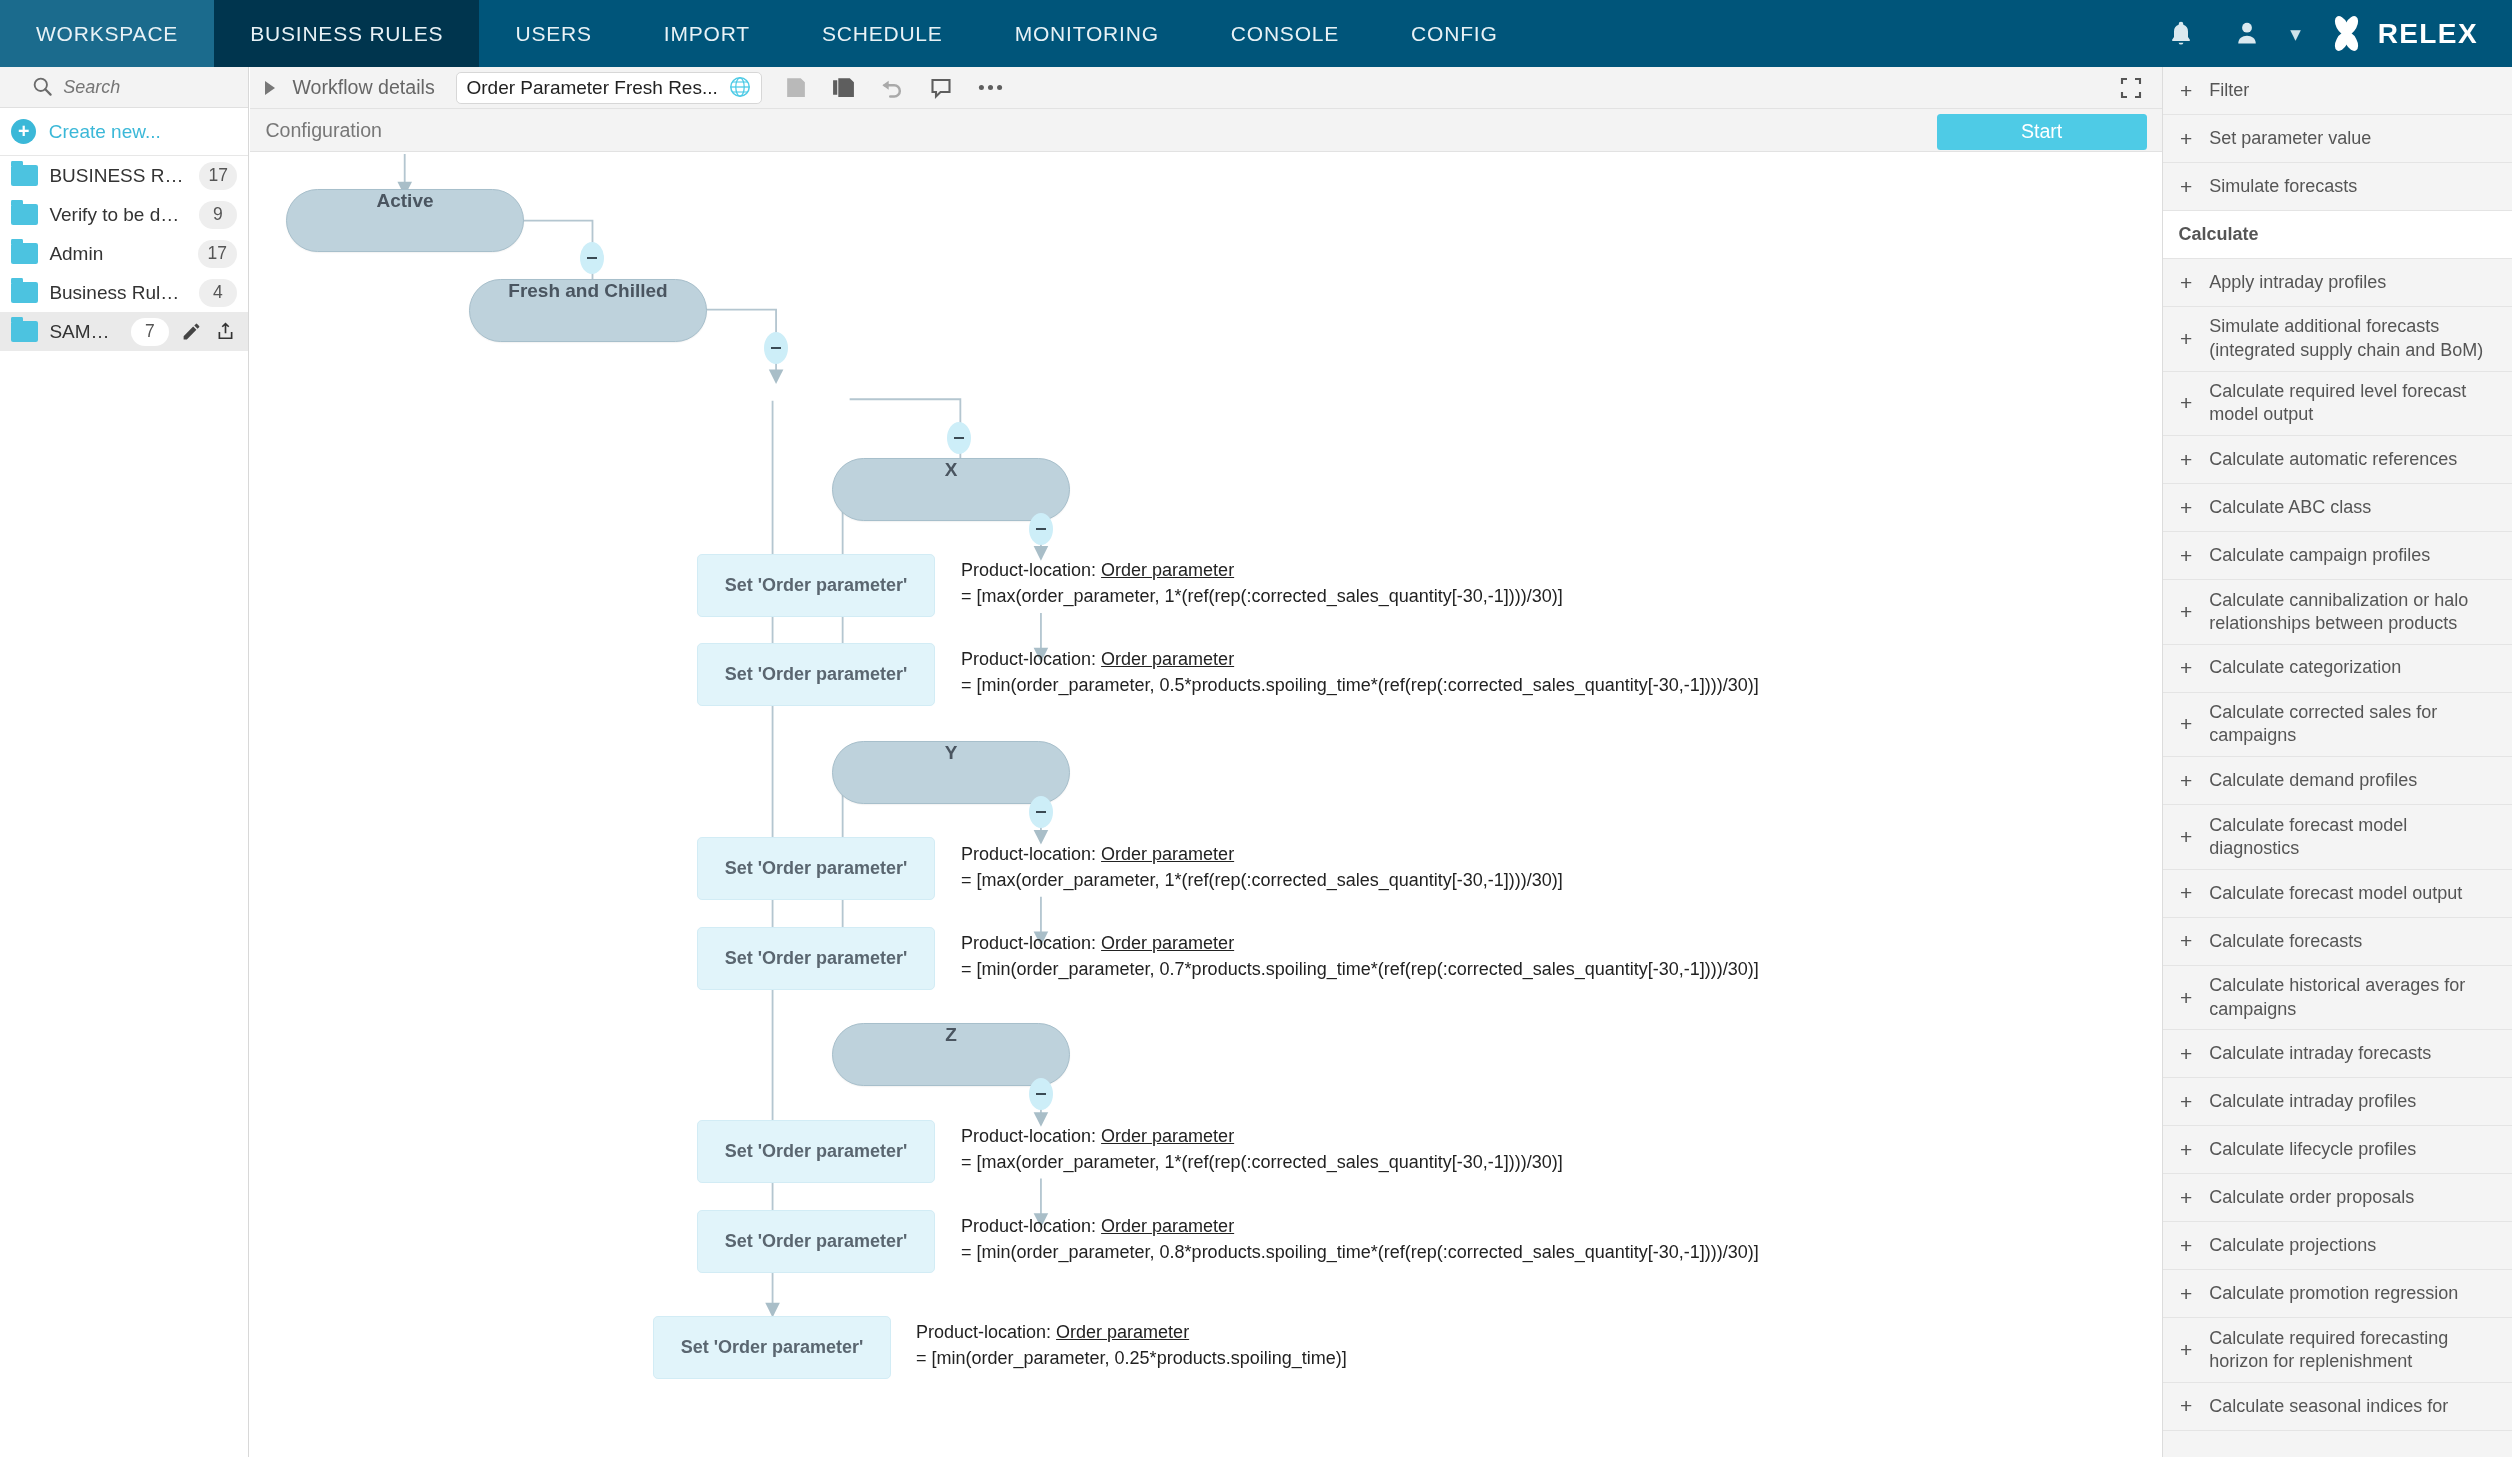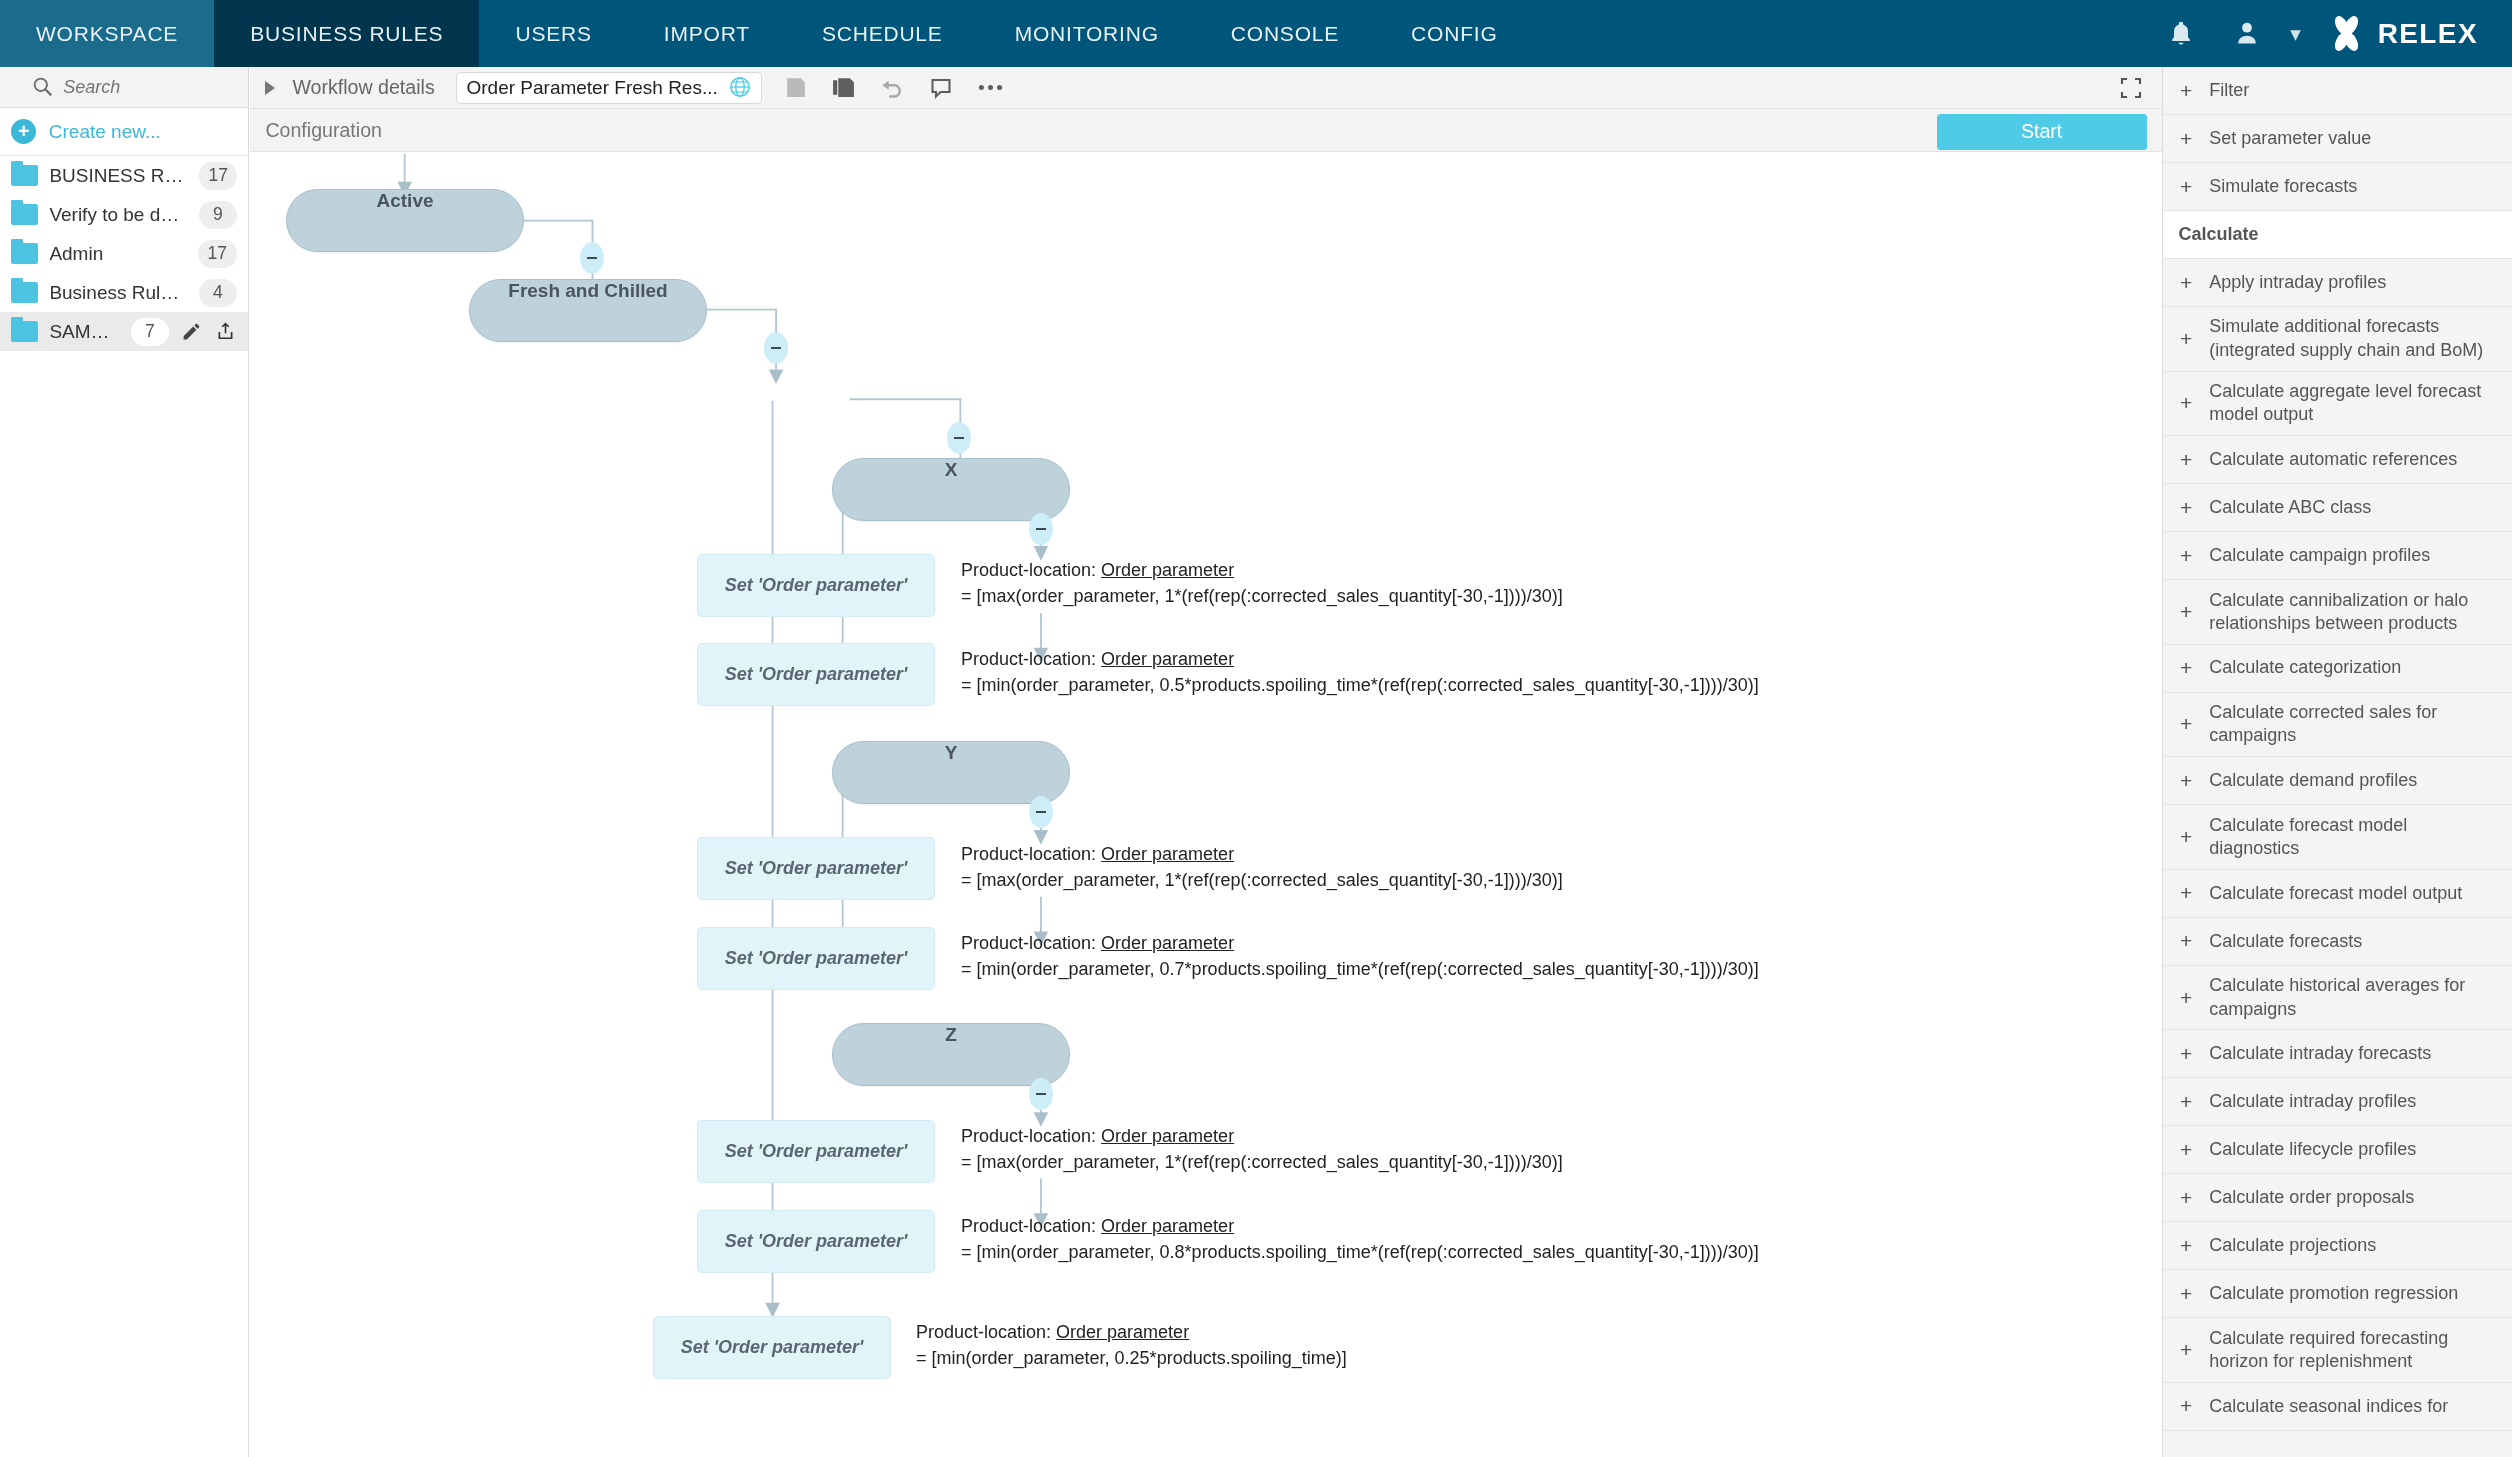--- a/index.html
+++ b/index.html
@@ -138,21 +138,21 @@
 
   .node {
     position: absolute; display: flex; align-items: flex-start; justify-content: center;
     border-radius: 700px; background: #bed2dc; border: 0.7px solid #a7bfcb;
     color: #4a5560; font-size: 19px; font-weight: bold; cursor: pointer;
     box-shadow: 0 0.7px 1.4px rgba(0,0,0,0.07);
   }
   .action-node {
     position: absolute; display: flex; align-items: center; justify-content: center;
     border-radius: 4.9px; background: #e1f4fa; border: 0.7px solid #d2ecf5;
-    color: #5a6670; font-size: 18px; font-weight: bold; cursor: pointer; font-style: italic;
+    color: #5a6670; font-size: 18px; font-weight: bold; cursor: pointer;
   }
   .collapse-handle {
     position: absolute; width: 24px; height: 32px; border-radius: 50%;
     background: #cdeef8; display: flex; align-items: center; justify-content: center;
     cursor: pointer;
   }
   .collapse-handle::after {
     content: ""; width: 9.8px; height: 2.1px; background: #3a4a54; display: block;
   }
   .formula {
@@ -502,21 +502,21 @@
   <div class="rp-item">
     <span class="rp-plus">+</span>
     <span class="rp-label">Apply intraday profiles</span>
   </div>
   <div class="rp-item">
     <span class="rp-plus">+</span>
     <span class="rp-label">Simulate additional forecasts (integrated supply chain and BoM)</span>
   </div>
   <div class="rp-item">
     <span class="rp-plus">+</span>
-    <span class="rp-label">Calculate aggregate level forecast model output</span>
+    <span class="rp-label">Calculate required level forecast model output</span>
   </div>
   <div class="rp-item">
     <span class="rp-plus">+</span>
     <span class="rp-label">Calculate automatic references</span>
   </div>
   <div class="rp-item">
     <span class="rp-plus">+</span>
     <span class="rp-label">Calculate ABC class</span>
   </div>
   <div class="rp-item">

